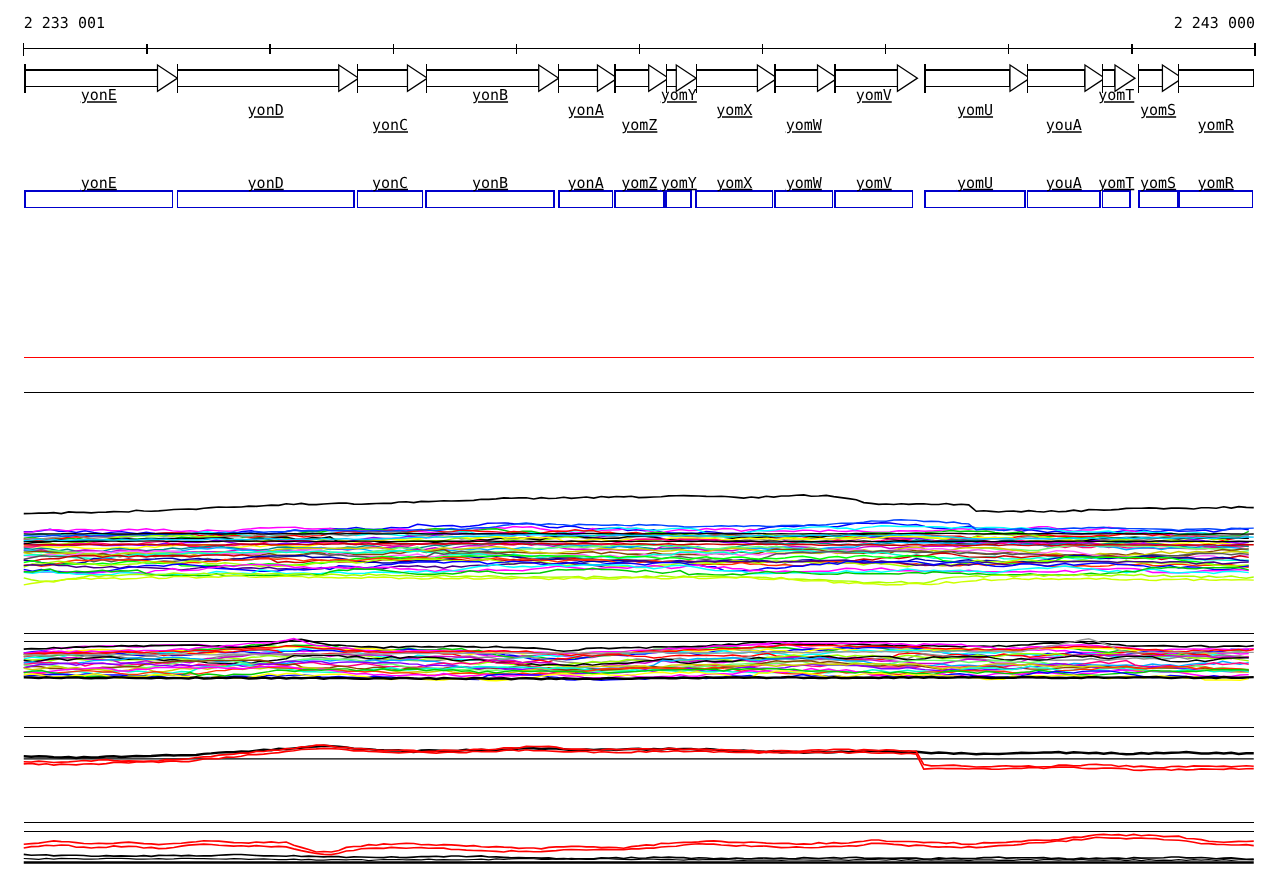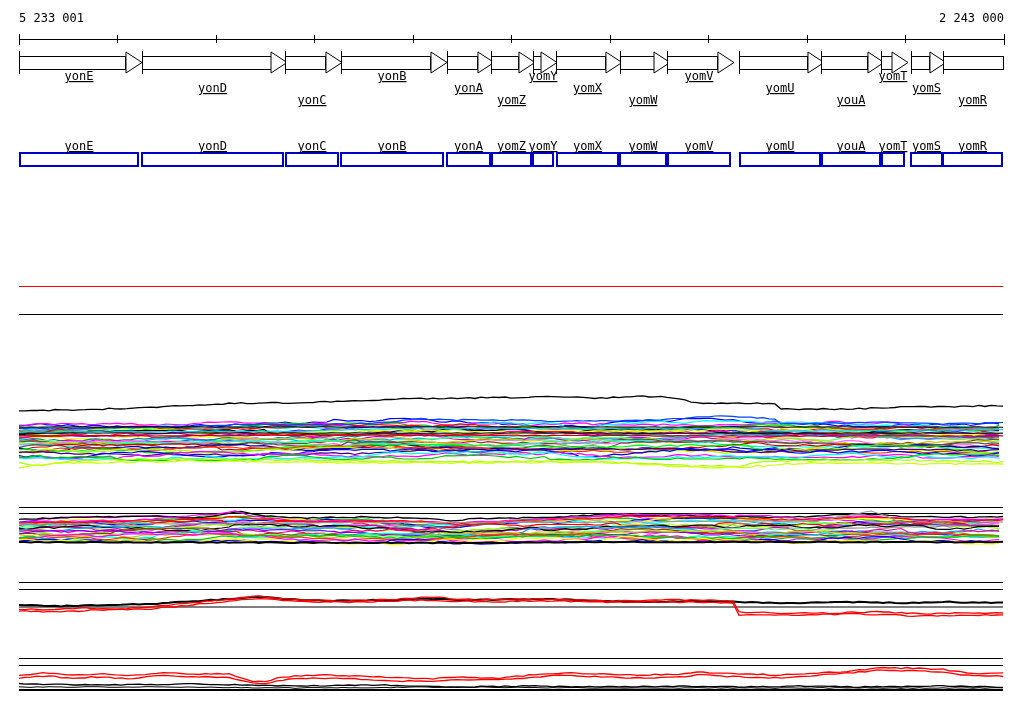--- a/index.html
+++ b/index.html
@@ -8,21 +8,21 @@
   .coord{position:absolute;top:11px;font-size:12px;color:#000;letter-spacing:0px;}
   .coord.left{left:19px;}
   .coord.right{right:20px;text-align:center;margin-left:17px;}
   svg{position:absolute;left:0;top:0;}
   text.gene-label{font-family:"DejaVu Sans Mono","Liberation Mono",monospace;
        font-size:12px;fill:#000;text-decoration:underline;}
 </style>
 </head>
 <body>
 
-<div class="coord left">5 233 001</div>
+<div class="coord left">2 233 001</div>
 <div class="coord right">2 243 000</div>
 
 <svg id="canvas" width="1024" height="714">
   <g id="g-ruler">
       <line x1="19" y1="39" x2="1004" y2="39" stroke="#000" shape-rendering="crispEdges"></line>
       <line x1="19" y1="34" x2="19" y2="45" stroke="#000" shape-rendering="crispEdges"></line>
       <line x1="117.5" y1="35" x2="117.5" y2="43" stroke="#000" shape-rendering="crispEdges"></line>
       <line x1="216" y1="35" x2="216" y2="43" stroke="#000" shape-rendering="crispEdges"></line>
       <line x1="314.5" y1="35" x2="314.5" y2="43" stroke="#000" shape-rendering="crispEdges"></line>
       <line x1="413" y1="35" x2="413" y2="43" stroke="#000" shape-rendering="crispEdges"></line>

